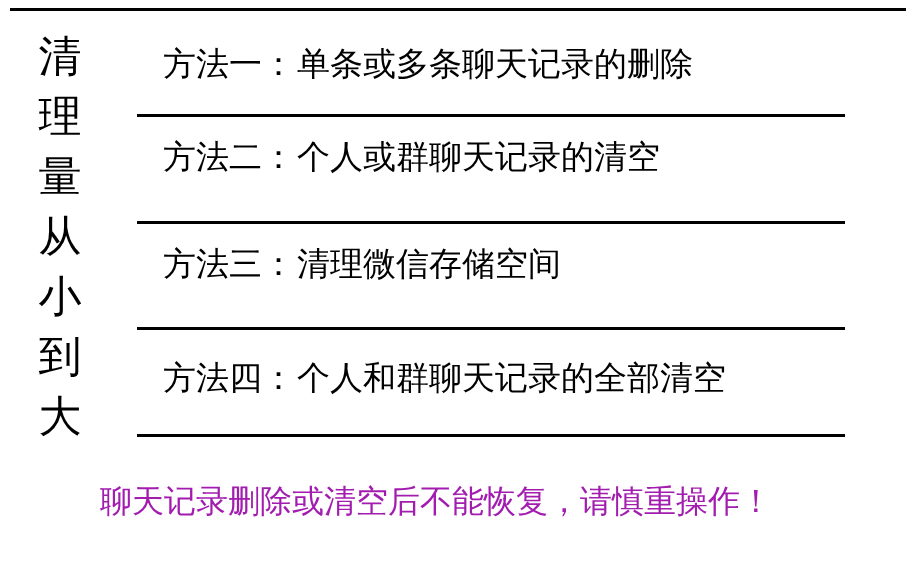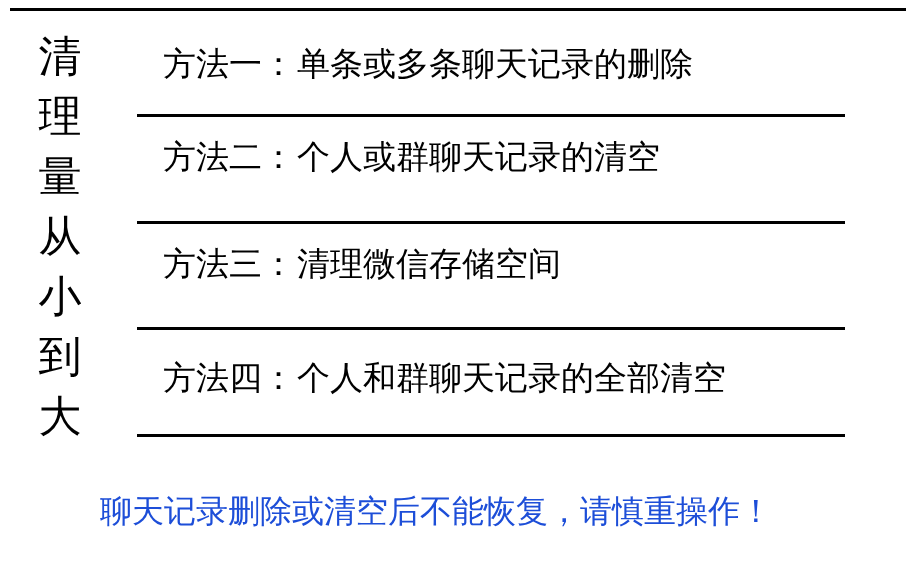--- a/index.html
+++ b/index.html
@@ -51,25 +51,25 @@
     .divider {
       position: absolute;
       left: 137px;
       width: 708px;
       height: 3px;
       background: #000000;
     }
     .warning {
       position: absolute;
       left: 100px;
-      top: 490px;
+      top: 480px;
       width: 780px;
       font-size: 32px;
       line-height: 42px;
-      color: #1d4ed8;
+      color: #a21caf;
       white-space: nowrap;
     }
   </style>
 </head>
 <body>
 
 <div class="top-rule"></div>
 
 <div class="vertical-title">
   <span>清</span>

